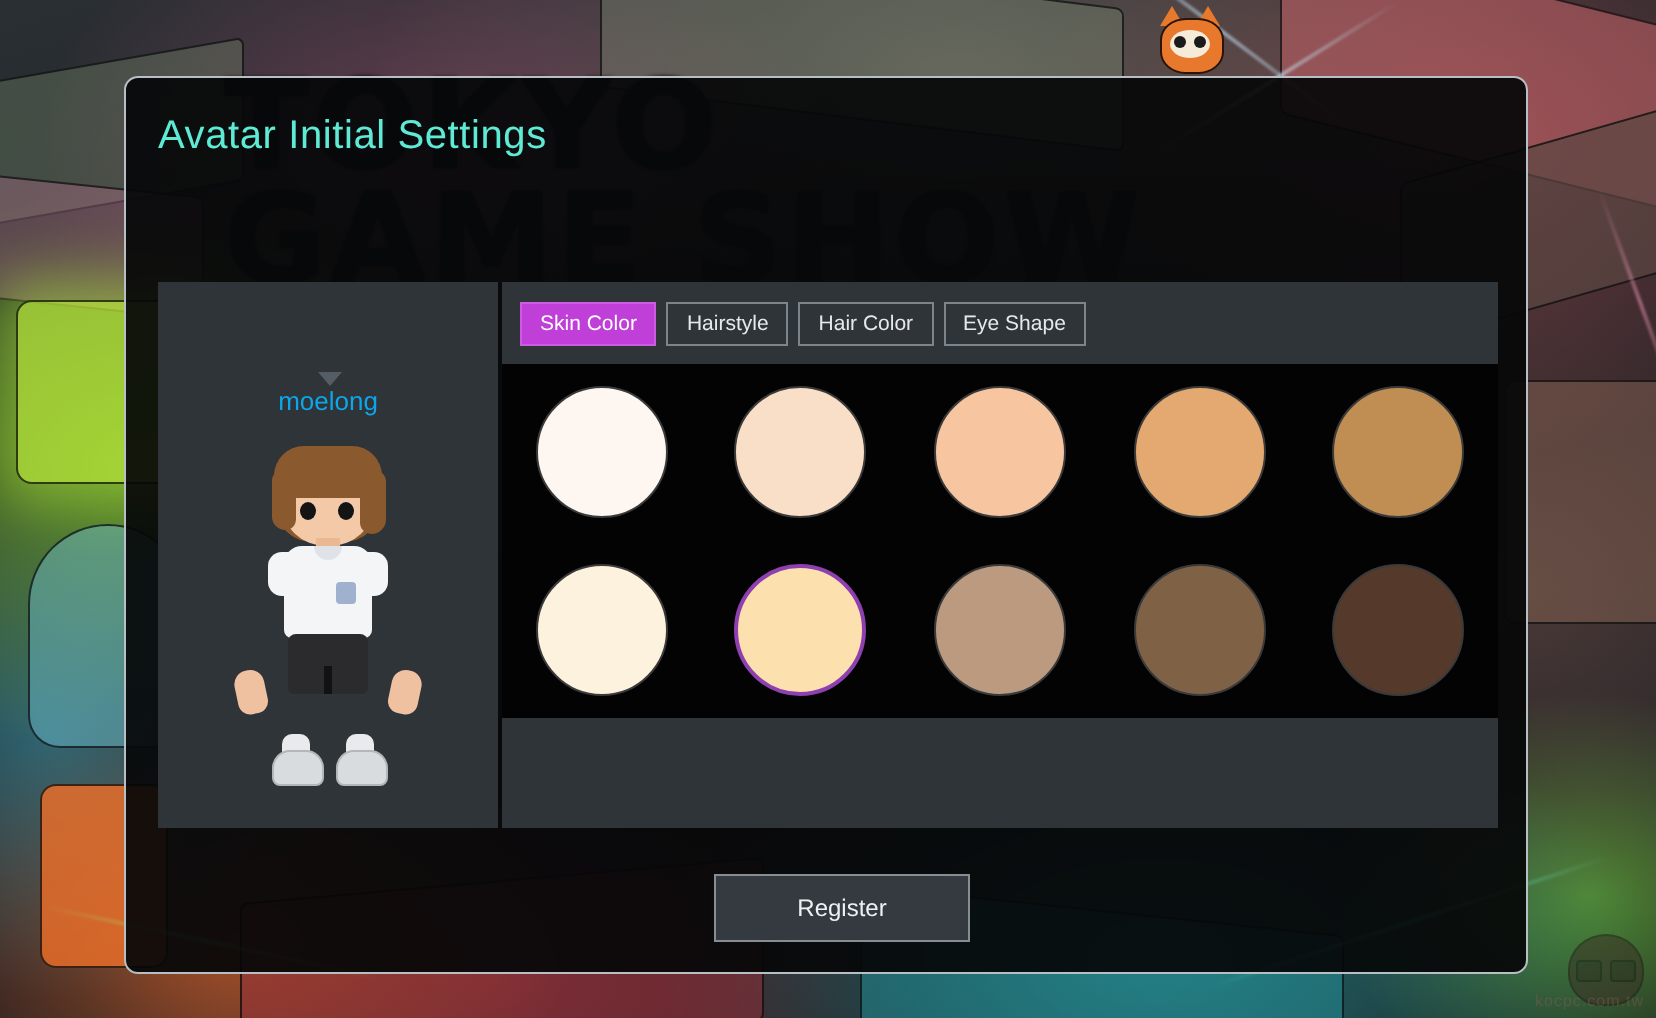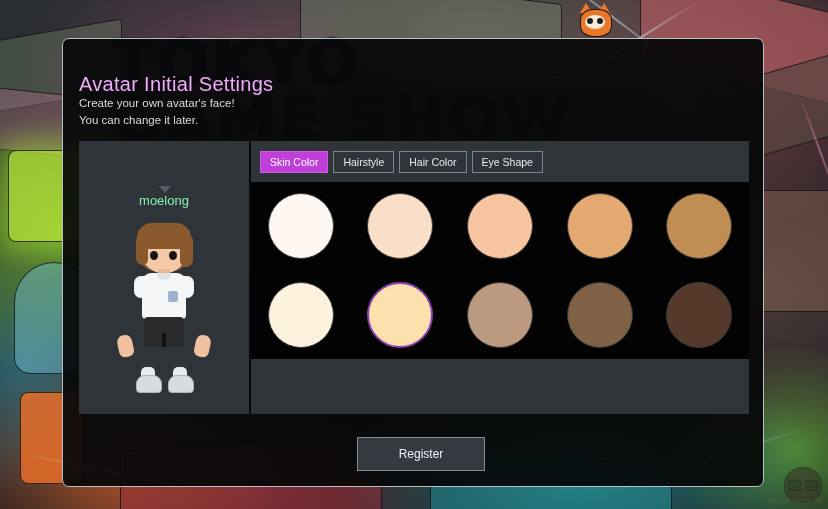--- a/index.html
+++ b/index.html
@@ -165,22 +165,22 @@
     left: 62px; top: 38px;
     width: 702px; height: 449px;
     background: rgba(6,7,9,0.93);
     border: 1.5px solid #b8bfc4;
     border-radius: 7px;
     box-sizing: border-box;
     overflow: hidden;
   }
 
   #dlg-title {
-    position: absolute; left: 16px; top: 34px;
-    font-size: 20px; color: #f0abfc; letter-spacing: 0.3px;
+    position: absolute; left: 16px; top: 18px;
+    font-size: 20px; color: #5eead4; letter-spacing: 0.3px;
   }
   #dlg-sub {
     position: absolute; left: 16px; top: 56px;
     font-size: 11.5px; color: #d8dce0; line-height: 1.5;
   }
 
   
   #avatar-panel {
     position: absolute;
     left: 16px; top: 102px;
@@ -199,21 +199,21 @@
   }
   #hello-tail {
     position: absolute; left: 80px; top: 45px;
     width: 0; height: 0;
     border-left: 6px solid transparent;
     border-right: 6px solid transparent;
     border-top: 7px solid #555d64;
   }
   #username {
     position: absolute; left: 0; top: 52px; width: 100%;
-    text-align: center; font-size: 13px; color: #86efac;
+    text-align: center; font-size: 13px; color: #0ea5e9;
   }
 
   
   #avatar {
     position: absolute; left: 35px; top: 82px;
     width: 100px; height: 180px;
   }
   .av { position: absolute; }
   #av-hair-back { left: 24px; top: 0px; width: 52px; height: 48px;
     background: #8a5a2e; border-radius: 26px 26px 18px 18px; }
@@ -360,22 +360,20 @@
       <div class="mascot-eye r"></div>
     </div>
   </div>
 
   <div id="tgs-text">TOKYO
 GAME SHOW</div>
 
   <div id="dialog">
 
     <div id="dlg-title">Avatar Initial Settings</div>
-    <div id="dlg-sub" style="white-space:pre-line;">Create your own avatar's face!
-You can change it later.</div>
 
     <div id="avatar-panel">
       <div id="hello-tail"></div>
       <div id="username">moelong</div>
 
       <div id="avatar">
         <div id="av-hair-back" class="av"></div>
         <div id="av-head" class="av"></div>
         <div id="av-hair-l" class="av"></div>
         <div id="av-hair-r" class="av"></div>

